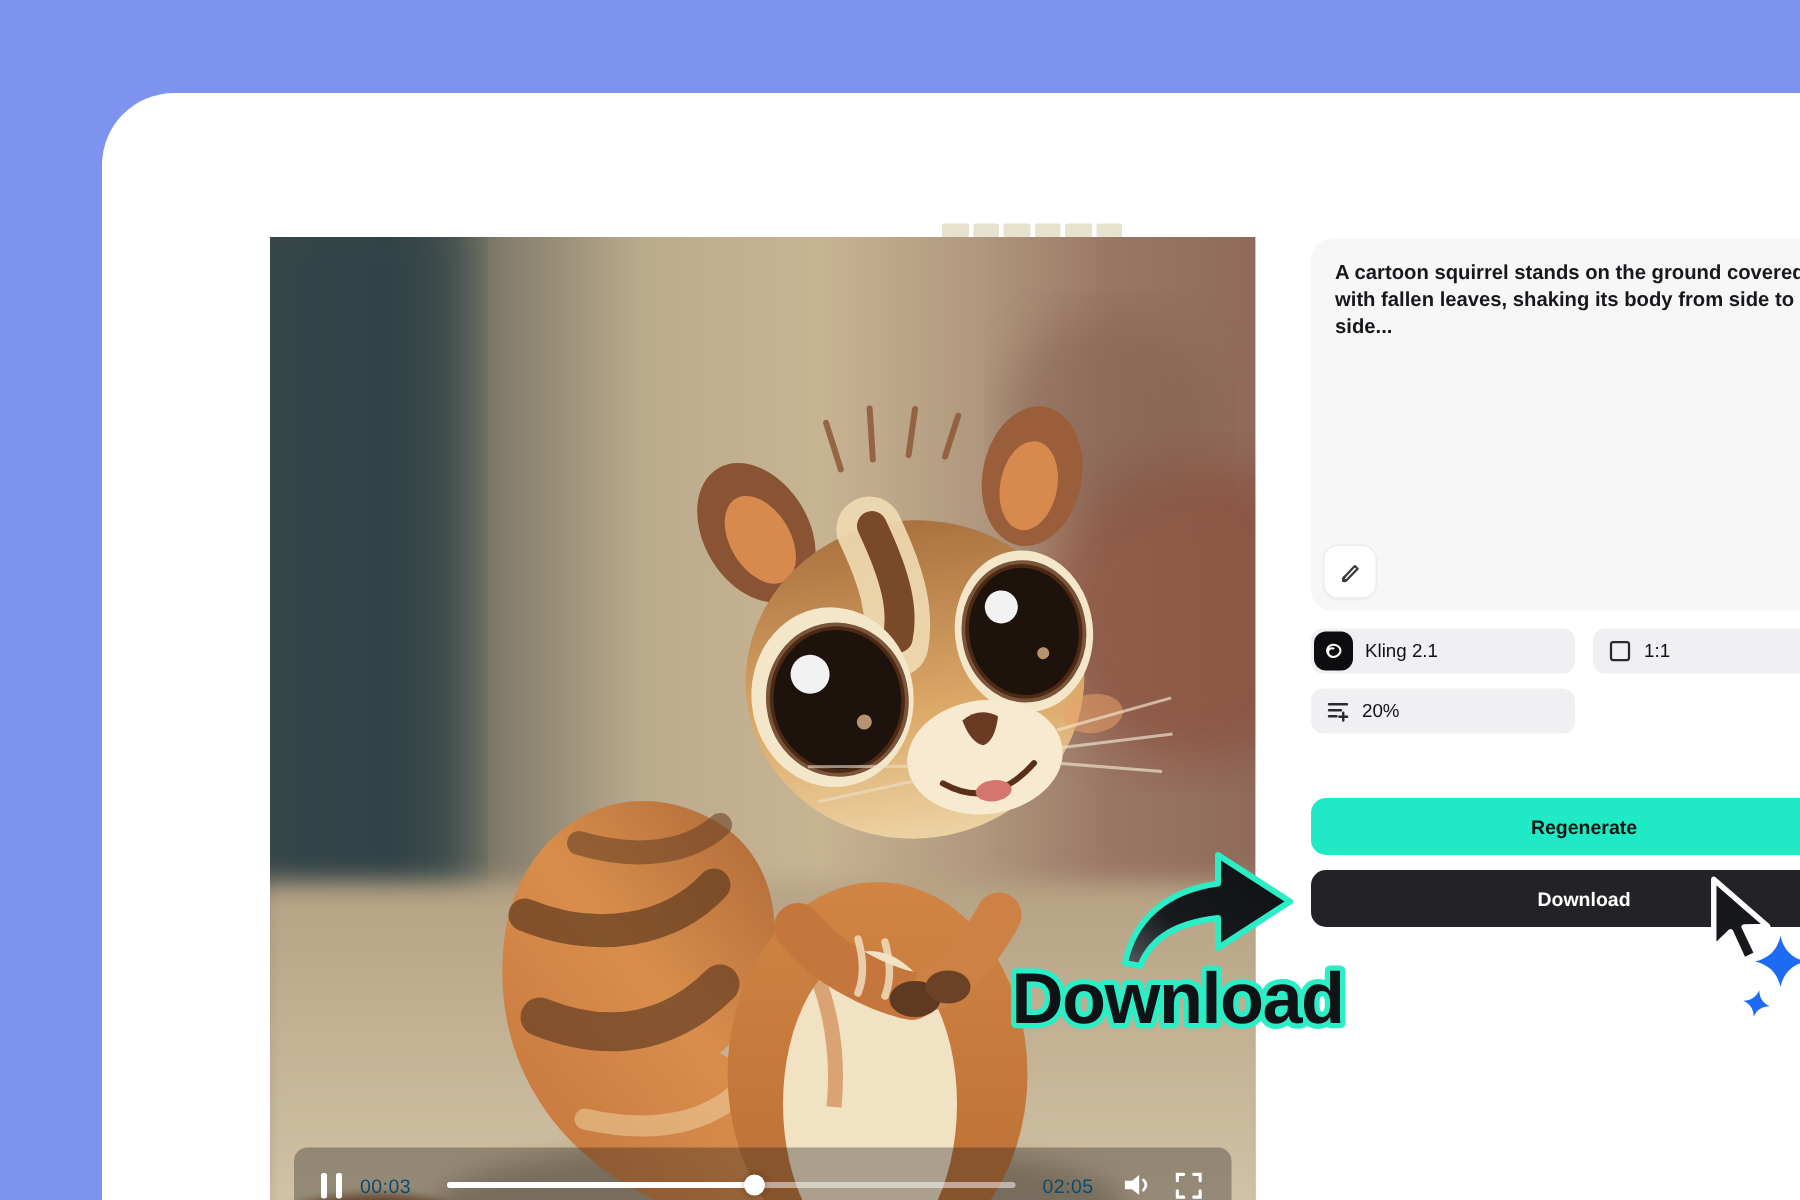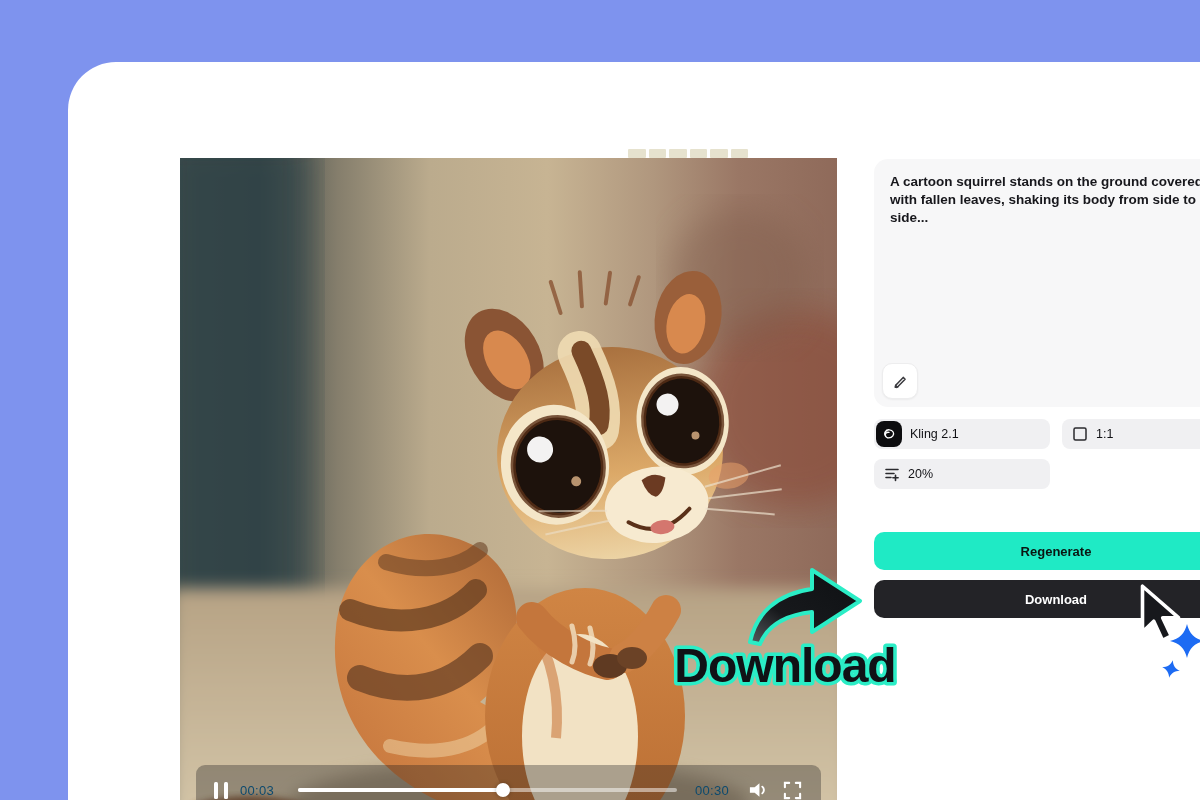--- a/index.html
+++ b/index.html
@@ -167,21 +167,21 @@
     <div class="controls">
       <div class="pausebars">
           <i></i>
           <i></i>
         </div>
       <div class="time">00:03</div>
       <div class="track">
         <div class="fill" style="width: 54%;"></div>
         <div class="knob" style="left: 54%;"></div>
       </div>
-      <div class="time">00:30</div>
+      <div class="time">02:05</div>
       <div class="cicon">
         <svg width="21" height="18" viewBox="0 0 22 18">
           <path d="M2,6 L7,6 L12,2 L12,16 L7,12 L2,12 Z" fill="#fff"></path>
           <path d="M15,5.5 C17.2,7.5 17.2,10.5 15,12.5" stroke="#fff" stroke-width="2" fill="none" stroke-linecap="round"></path>
         </svg>
       </div>
       <div class="cicon">
         <svg width="19" height="19" viewBox="0 0 20 20">
           <path d="M2,6.5 V2 H6.5 M13.5,2 H18 V6.5 M18,13.5 V18 H13.5 M6.5,18 H2 V13.5" stroke="#fff" stroke-width="2.2" fill="none" stroke-linecap="round"></path>
         </svg>

